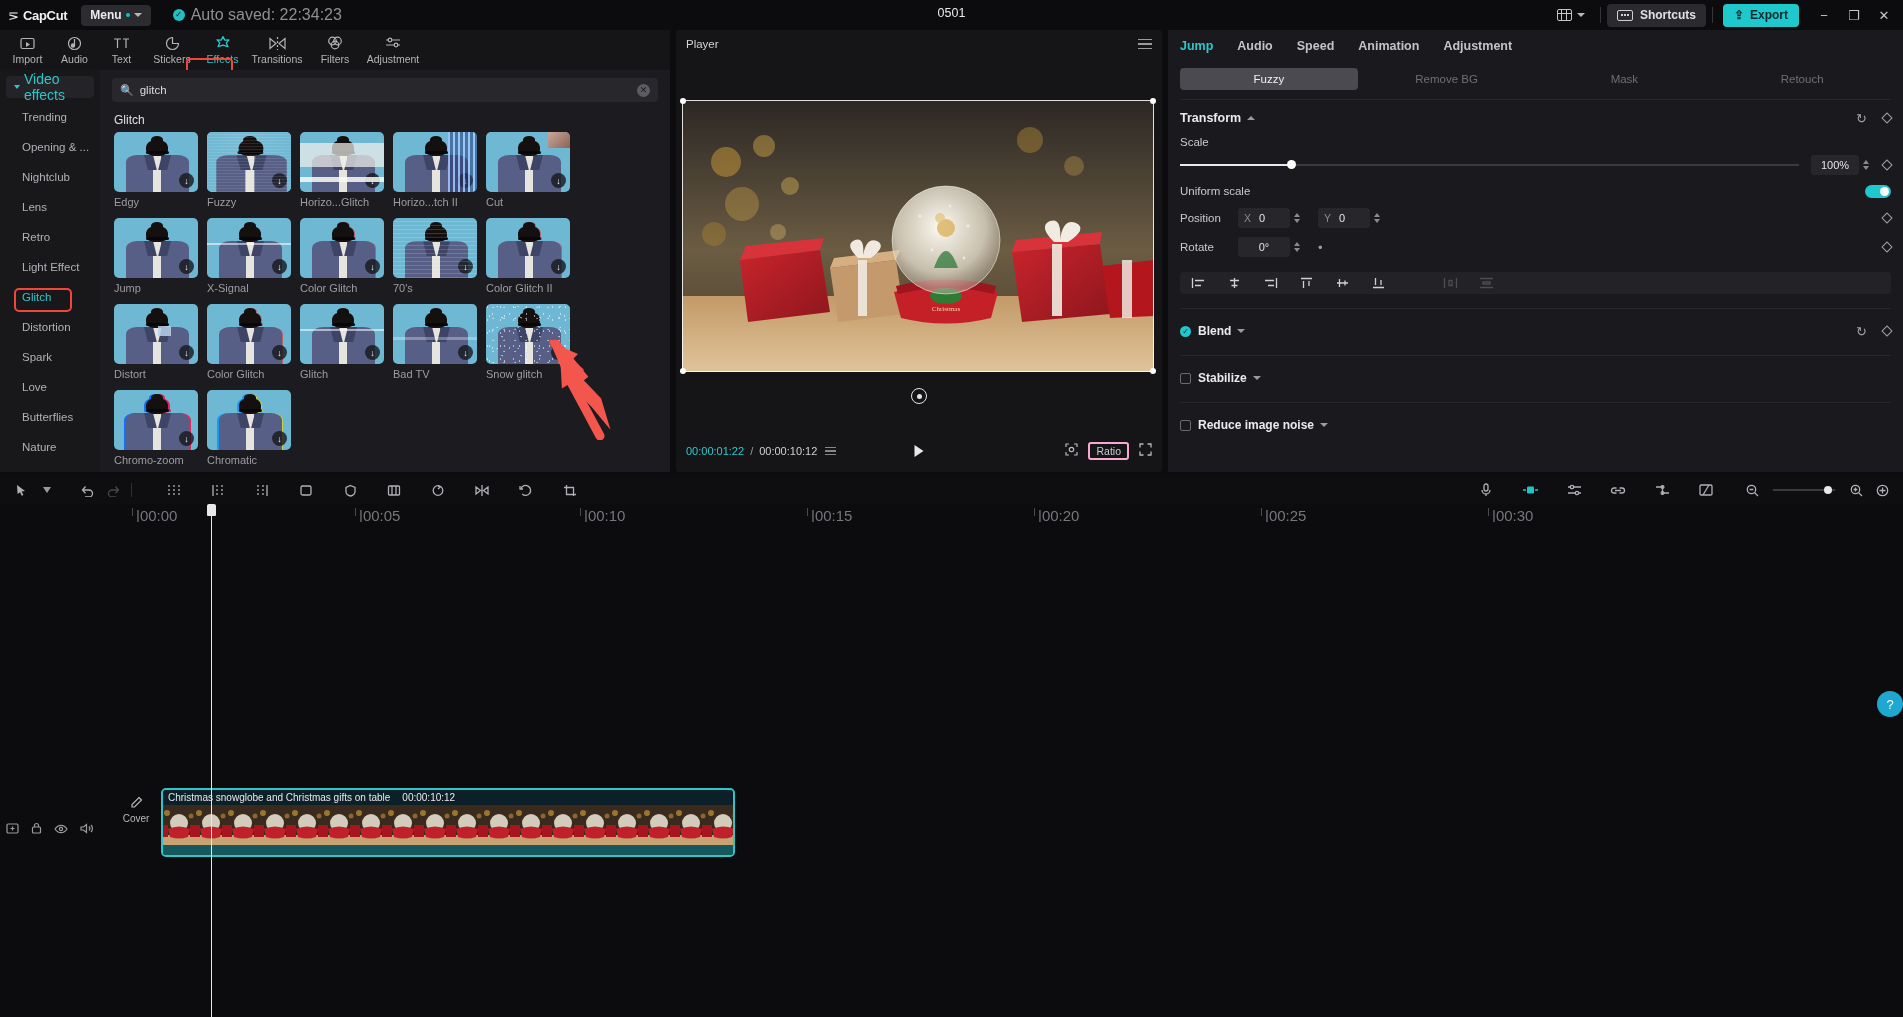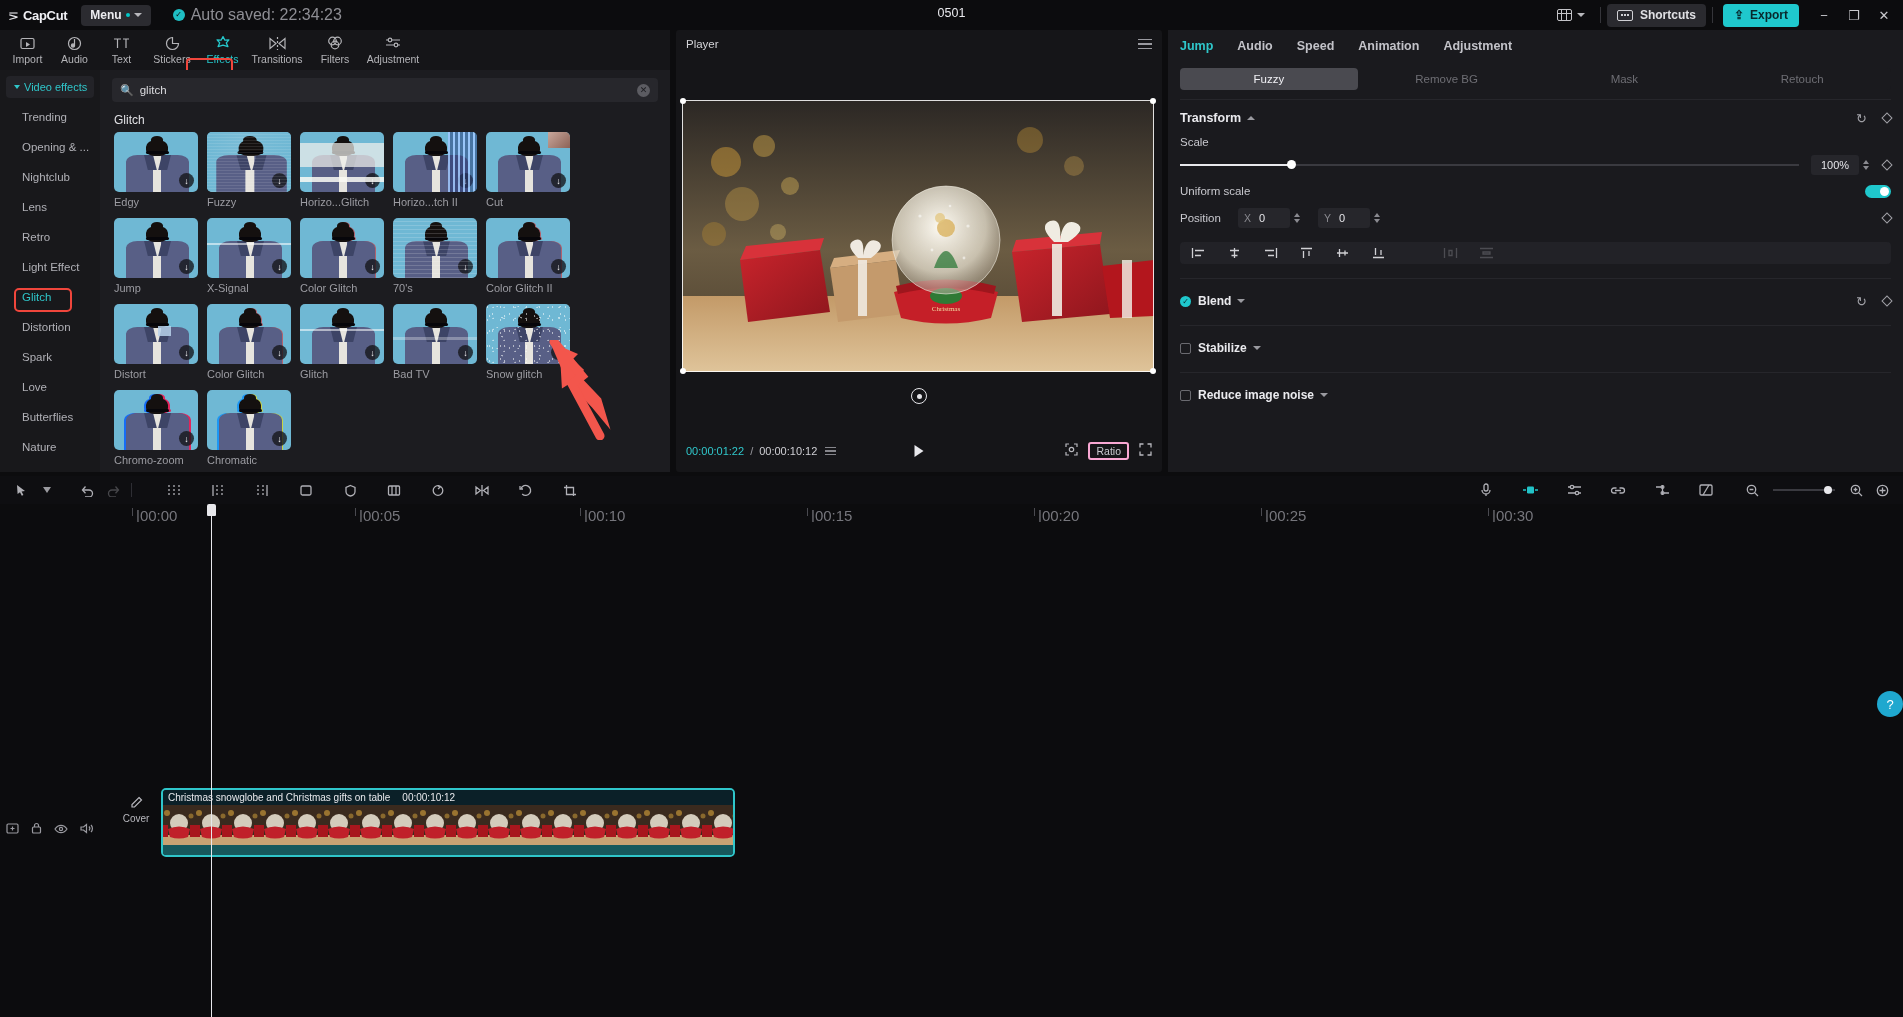--- a/index.html
+++ b/index.html
@@ -104,21 +104,21 @@
   }
 
   
   .lsidebar {
     position: absolute; left: 0; top: 70px; width: 100px; height: 402px;
     background: #18181b; padding-top: 6px;
   }
   .ls-head {
     margin: 0 6px 4px 6px; height: 22px; border-radius: 4px; background: #232328;
     display: flex; align-items: center; gap: 4px; padding-left: 8px;
-    font-size: 11px; color: #2fc6ca; font-weight: 500; cursor: pointer;
+    font-size: 14px; color: #2fc6ca; font-weight: 500; cursor: pointer;
   }
   .ls-caret {
     width:0;height:0;border-left:3.5px solid transparent;border-right:3.5px solid transparent;
     border-top:4px solid #2fc6ca;
   }
   .ls-item {
     height: 30px; display: flex; align-items: center; padding-left: 22px;
     font-size: 11.5px; color: #b0b0b6; cursor: pointer;
   }
   .ls-item.sel { color: #2fc6ca; }
@@ -1114,20 +1114,34 @@
           <span class="xy-v">0</span>
         </span>
         <span class="spin">
             <i class="u"></i>
             <i class="d"></i>
           </span>
       </span>
       <span class="diamond" style="margin-left:auto;"></span>
     </div>
 
+    <div class="row" style="height:30px;">
+      <span class="lbl" style="width:58px;">Rotate</span>
+      <span class="xy">
+        <span class="xy-box" style="justify-content:center;">
+          <span class="xy-v">0°</span>
+        </span>
+        <span class="spin">
+            <i class="u"></i>
+            <i class="d"></i>
+          </span>
+      </span>
+      <span style="margin-left:18px;font-size:13px;color:#9a9aa0;">•</span>
+      <span class="diamond" style="margin-left:auto;"></span>
+    </div>
 
     <div class="align-bar">
       <span class="al-btn">
         <svg width="15" height="12" viewBox="0 0 15 12" stroke="#d0d0d4" stroke-width="1.3" fill="none">
             <path d="M1.5 1v10M4 3.5h9M4 8.5h6"></path>
           </svg>
       </span>
       <span class="al-btn">
         <svg width="15" height="12" viewBox="0 0 15 12" stroke="#d0d0d4" stroke-width="1.3" fill="none">
             <path d="M7.5 1v10M3 3.5h9M4.5 8.5h6"></path>

